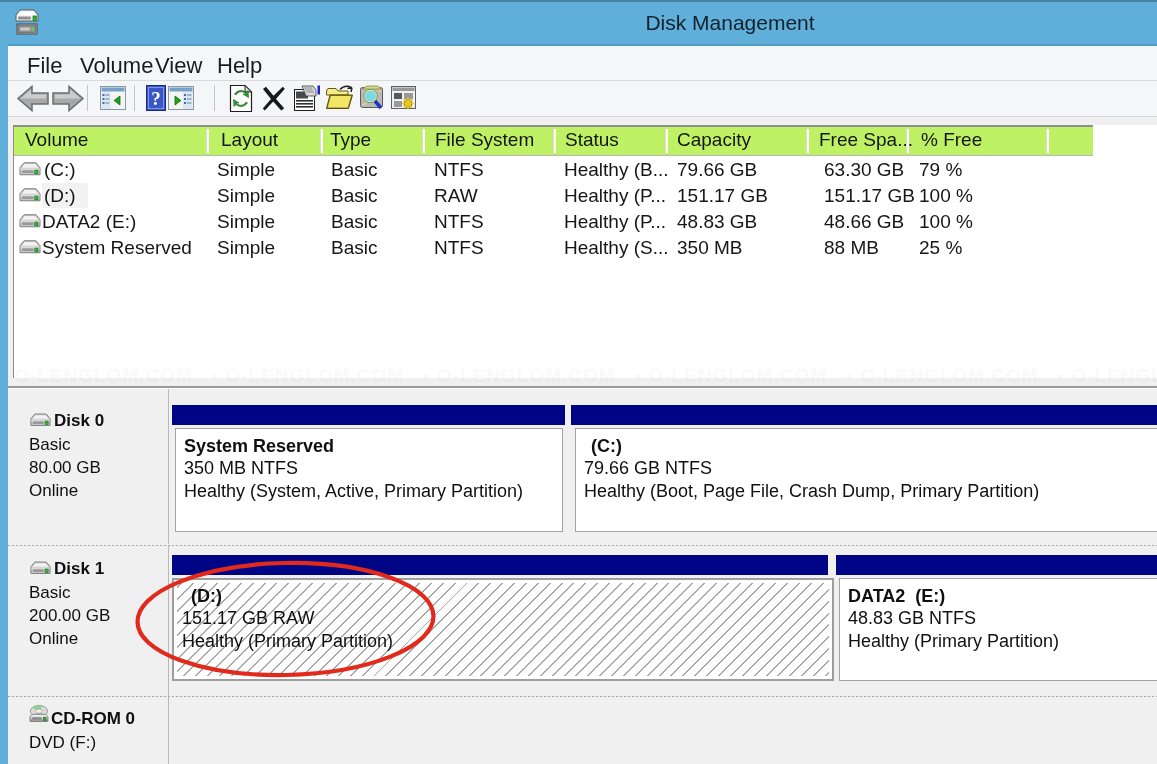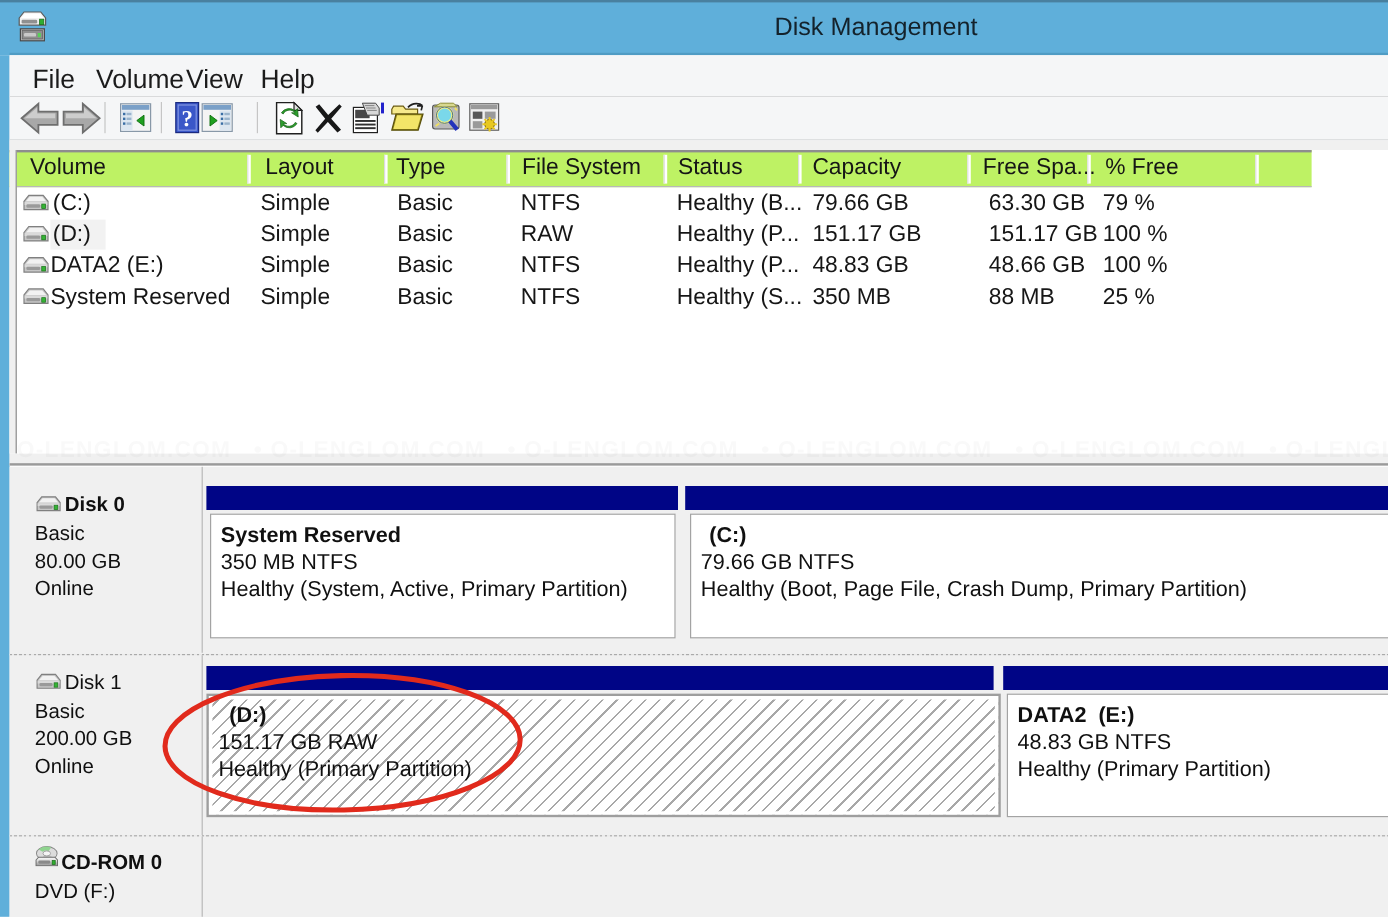--- a/index.html
+++ b/index.html
@@ -304,21 +304,21 @@
       <div class="pl l1" style="top:7px;left:15px;">(C:)</div>
       <div class="pl" style="top:29px;">79.66 GB NTFS</div>
       <div class="pl" style="top:52px;">Healthy (Boot, Page File, Crash Dump, Primary Partition)</div>
     </div>
     <div class="rowsep" style="top:156px;"></div>
 
     <div class="dlabel" style="top:170px;">
       <svg style="position:absolute;left:19px;top:1px;" width="23" height="16" viewBox="0 0 24 14.5">
           <use href="#drive"></use>
         </svg>
-      <div style="position:absolute;left:44px;top:0px;font-weight:normal;">Disk 1</div>
+      <div style="position:absolute;left:44px;top:0px;font-weight:bold;">Disk 1</div>
       <div style="position:absolute;left:19px;top:24px;">Basic</div>
       <div style="position:absolute;left:19px;top:47px;">200.00 GB</div>
       <div style="position:absolute;left:19px;top:70px;">Online</div>
     </div>
     <div class="dsep" style="top:157px;height:150px;"></div>
     <div class="navy" style="left:164px;top:166px;width:656px;"></div>
     <div class="navy" style="left:828px;top:166px;width:321px;"></div>
     <div class="pbox hatch" style="left:164px;top:189px;width:658px;height:99px;border-width:2px;border-color:#9e9e9e;box-shadow:inset 0 0 0 3px #ffffff;">
       <div class="pl l1" style="top:6px;left:17px;">(D:)</div>
       <div class="pl" style="top:28px;">151.17 GB RAW</div>

